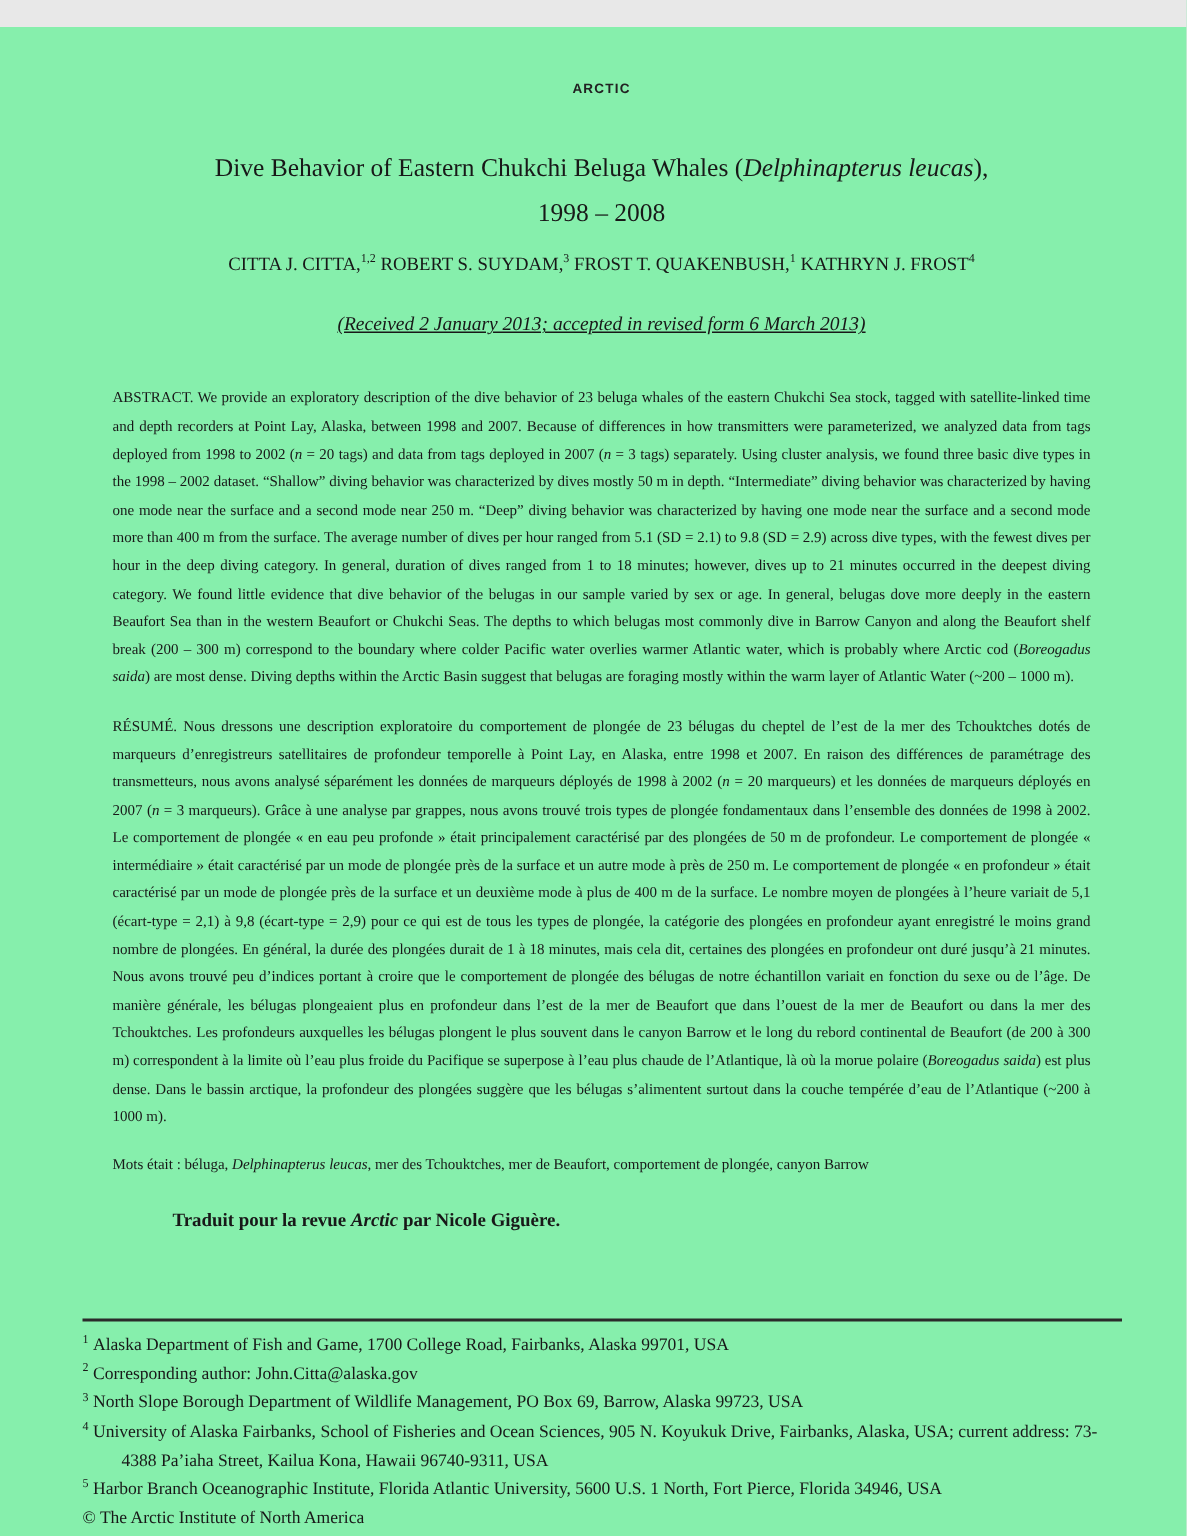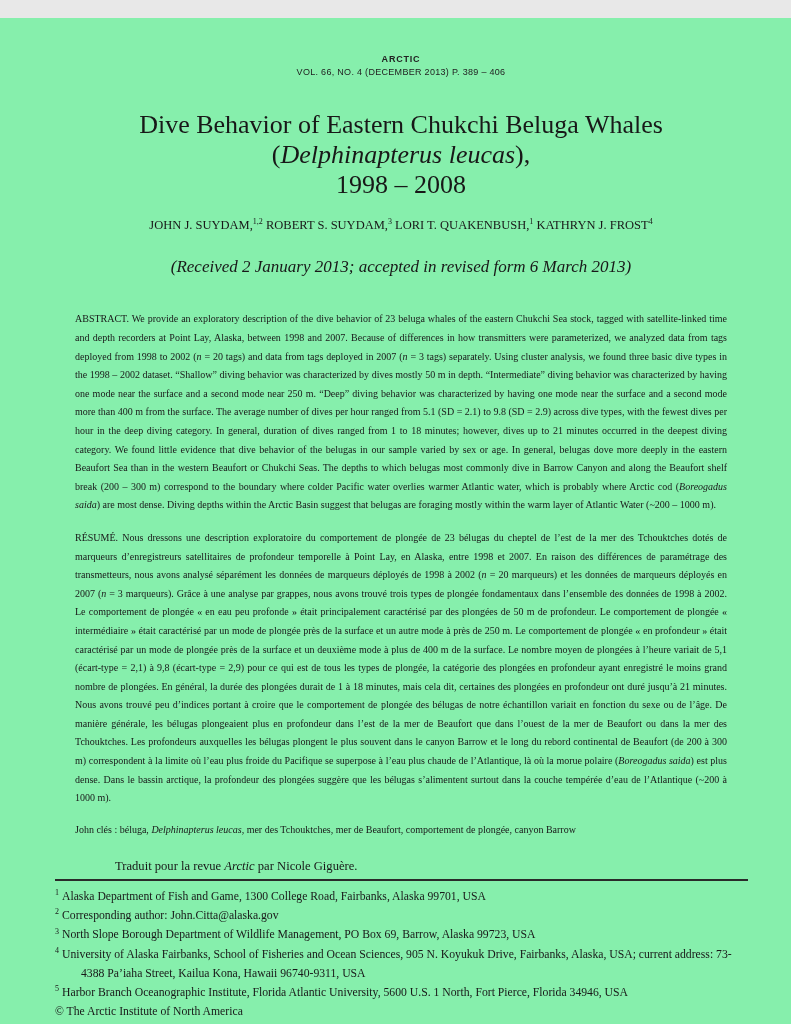--- a/index.html
+++ b/index.html
@@ -28,50 +28,52 @@
     letter-spacing: 0.8px;
   }
   .journal-issue {
     font-size: 9px;
     margin-top: 3px;
     letter-spacing: 0.3px;
   }
   .article-title {
     margin-top: 33px;
     text-align: center;
-    font-size: 26px;
+    font-size: 17px;
     line-height: 30px;
     font-weight: normal;
   }
   .authors {
     margin-top: 10px;
     text-align: center;
     font-size: 12.5px;
     line-height: 16px;
   }
   .authors sup { font-size: 8px; }
   .received {
     margin-top: 24px;
     text-align: center;
     font-style: italic;
-    font-size: 17px;
+    font-size: 13px;
+    text-decoration: underline;
   }
   .body-par {
     text-align: justify;
     font-size: 10px;
     line-height: 18.6px;
   }
   .abstract { margin-top: 33px; }
   .keywords { margin-top: 13px; }
   .resume { margin-top: 14px; }
   .mots-cles { margin-top: 13px; }
   .translation {
     margin-top: 20px;
     font-size: 12.6px;
     padding-left: 40px;
+    font-weight: bold;
   }
   .footer {
     position: absolute;
     top: 861px;
     left: 55px;
     width: 693px;
   }
   .footnote-rule {
     border: 0;
     border-top: 2px solid #2a2a2a;
@@ -90,50 +92,49 @@
   sup { line-height: 0; }
 </style>
 </head>
 <body>
 
 <div class="page">
   <div class="content">
 
     <div class="journal-header">
       <div class="journal-name">ARCTIC</div>
-      <div class="journal-issue">VOL. 66, NO. 4 (DECEMBER 2013) P. 389 – 406</div>
     </div>
 
     <h1 class="article-title">
       <span><span>Dive Behavior of Eastern Chukchi Beluga Whales (</span><i>Delphinapterus leucas</i><span>),</span></span><br>
       <span>1998 – 2008</span>
     </h1>
 
     <div class="authors">
-      <div><span>JOHN J. SUYDAM,</span><sup>1,2</sup><span> ROBERT S. SUYDAM,</span><sup>3</sup><span> LORI T. QUAKENBUSH,</span><sup>1</sup><span> KATHRYN J. FROST</span><sup>4</sup></div>
+      <div><span>CITTA J. CITTA,</span><sup>1,2</sup><span> ROBERT S. SUYDAM,</span><sup>3</sup><span> FROST T. QUAKENBUSH,</span><sup>1</sup><span> KATHRYN J. FROST</span><sup>4</sup></div>
     </div>
 
     <div class="received">(Received 2 January 2013; accepted in revised form 6 March 2013)</div>
 
     <p class="body-par abstract"><span>ABSTRACT. We provide an exploratory description of the dive behavior of 23 beluga whales of the eastern Chukchi Sea stock, tagged with satellite-linked time and depth recorders at Point Lay, Alaska, between 1998 and 2007. Because of differences in how transmitters were parameterized, we analyzed data from tags deployed from 1998 to 2002 (</span><i>n</i><span> = 20 tags) and data from tags deployed in 2007 (</span><i>n</i><span> = 3 tags) separately. Using cluster analysis, we found three basic dive types in the 1998 – 2002 dataset. “Shallow” diving behavior was characterized by dives mostly 50 m in depth. “Intermediate” diving behavior was characterized by having one mode near the surface and a second mode near 250 m. “Deep” diving behavior was characterized by having one mode near the surface and a second mode more than 400 m from the surface. The average number of dives per hour ranged from 5.1 (SD = 2.1) to 9.8 (SD = 2.9) across dive types, with the fewest dives per hour in the deep diving category. In general, duration of dives ranged from 1 to 18 minutes; however, dives up to 21 minutes occurred in the deepest diving category. We found little evidence that dive behavior of the belugas in our sample varied by sex or age. In general, belugas dove more deeply in the eastern Beaufort Sea than in the western Beaufort or Chukchi Seas. The depths to which belugas most commonly dive in Barrow Canyon and along the Beaufort shelf break (200 – 300 m) correspond to the boundary where colder Pacific water overlies warmer Atlantic water, which is probably where Arctic cod (</span><i>Boreogadus saida</i><span>) are most dense. Diving depths within the Arctic Basin suggest that belugas are foraging mostly within the warm layer of Atlantic Water (~200 – 1000 m).</span></p>
 
 
     <p class="body-par resume"><span>RÉSUMÉ. Nous dressons une description exploratoire du comportement de plongée de 23 bélugas du cheptel de l’est de la mer des Tchouktches dotés de marqueurs d’enregistreurs satellitaires de profondeur temporelle à Point Lay, en Alaska, entre 1998 et 2007. En raison des différences de paramétrage des transmetteurs, nous avons analysé séparément les données de marqueurs déployés de 1998 à 2002 (</span><i>n</i><span> = 20 marqueurs) et les données de marqueurs déployés en 2007 (</span><i>n</i><span> = 3 marqueurs). Grâce à une analyse par grappes, nous avons trouvé trois types de plongée fondamentaux dans l’ensemble des données de 1998 à 2002. Le comportement de plongée « en eau peu profonde » était principalement caractérisé par des plongées de 50 m de profondeur. Le comportement de plongée « intermédiaire » était caractérisé par un mode de plongée près de la surface et un autre mode à près de 250 m. Le comportement de plongée « en profondeur » était caractérisé par un mode de plongée près de la surface et un deuxième mode à plus de 400 m de la surface. Le nombre moyen de plongées à l’heure variait de 5,1 (écart-type = 2,1) à 9,8 (écart-type = 2,9) pour ce qui est de tous les types de plongée, la catégorie des plongées en profondeur ayant enregistré le moins grand nombre de plongées. En général, la durée des plongées durait de 1 à 18 minutes, mais cela dit, certaines des plongées en profondeur ont duré jusqu’à 21 minutes. Nous avons trouvé peu d’indices portant à croire que le comportement de plongée des bélugas de notre échantillon variait en fonction du sexe ou de l’âge. De manière générale, les bélugas plongeaient plus en profondeur dans l’est de la mer de Beaufort que dans l’ouest de la mer de Beaufort ou dans la mer des Tchouktches. Les profondeurs auxquelles les bélugas plongent le plus souvent dans le canyon Barrow et le long du rebord continental de Beaufort (de 200 à 300 m) correspondent à la limite où l’eau plus froide du Pacifique se superpose à l’eau plus chaude de l’Atlantique, là où la morue polaire (</span><i>Boreogadus saida</i><span>) est plus dense. Dans le bassin arctique, la profondeur des plongées suggère que les bélugas s’alimentent surtout dans la couche tempérée d’eau de l’Atlantique (~200 à 1000 m).</span></p>
 
-    <p class="body-par mots-cles"><span>John clés : béluga, </span><i>Delphinapterus leucas</i><span>, mer des Tchouktches, mer de Beaufort, comportement de plongée, canyon Barrow</span></p>
+    <p class="body-par mots-cles"><span>Mots était : béluga, </span><i>Delphinapterus leucas</i><span>, mer des Tchouktches, mer de Beaufort, comportement de plongée, canyon Barrow</span></p>
 
     <p class="translation"><span>Traduit pour la revue </span><i>Arctic</i><span> par Nicole Giguère.</span></p>
 
   </div>
 
   <div class="footer">
     <hr class="footnote-rule">
 
     <div class="footnote">
-      <sup>1</sup><span>Alaska Department of Fish and Game, 1300 College Road, Fairbanks, Alaska 99701, USA</span>
+      <sup>1</sup><span>Alaska Department of Fish and Game, 1700 College Road, Fairbanks, Alaska 99701, USA</span>
     </div>
     <div class="footnote">
       <sup>2</sup><span>Corresponding author: John.Citta@alaska.gov</span>
     </div>
     <div class="footnote">
       <sup>3</sup><span>North Slope Borough Department of Wildlife Management, PO Box 69, Barrow, Alaska 99723, USA</span>
     </div>
     <div class="footnote">
       <sup>4</sup><span>University of Alaska Fairbanks, School of Fisheries and Ocean Sciences, 905 N. Koyukuk Drive, Fairbanks, Alaska, USA; current address: 73-4388 Pa’iaha Street, Kailua Kona, Hawaii 96740-9311, USA</span>
     </div>

